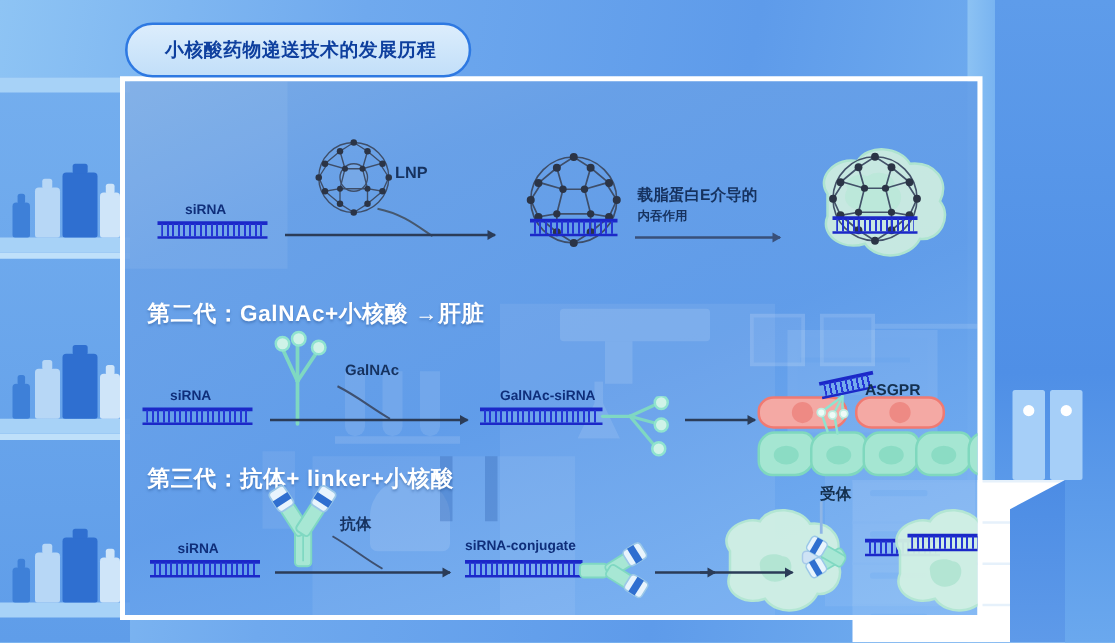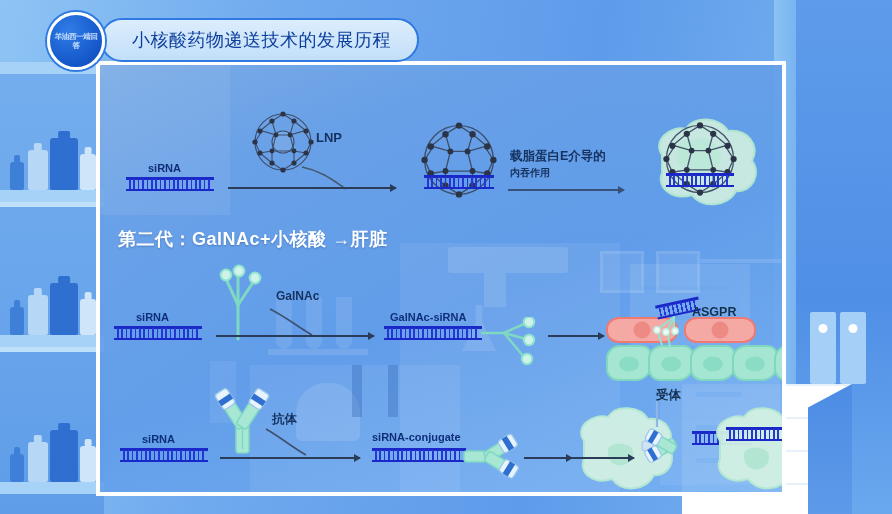--- a/index.html
+++ b/index.html
@@ -113,21 +113,21 @@
   .title-pill{
     position:absolute; left:100px; top:18px; height:44px;
     padding:0 26px 0 30px;
     display:flex; align-items:center;
     background:linear-gradient(180deg,#DCEDFC 0%, #C2DFF9 100%);
     border:2px solid #2E79E2;
     border-radius:24px;
     z-index:20;
   }
   .title-pill span{
-    font-size:18px; font-weight:400; color:#0E3F9E; white-space:nowrap;
+    font-size:15px; font-weight:700; color:#0E3F9E; white-space:nowrap;
     letter-spacing:.5px;
   }
 
   
   .card{
     position:absolute; left:96px; top:61px; width:690px; height:435px;
     border:4px solid #FFFFFF;
     background:linear-gradient(160deg, rgba(122,170,229,.92) 0%, rgba(104,160,231,.92) 22%, rgba(96,156,233,.9) 55%, rgba(120,178,243,.9) 100%);
     overflow:hidden;
   }
@@ -422,21 +422,21 @@
         </svg>
       </div>
       <div class="sirna" style="left:566px;top:108px;width:68px;z-index:4">
         <div class="strand top"></div>
           <div class="rungs"></div>
           <div class="strand bot"></div>
       </div>
     </div>
 
     <div class="gen" style="top:148px;height:145px">
-      <div class="gen-title" style="left:18px;top:14px">第二代：GalNAc+小核酸 →肝脏</div>
+      <div class="gen-title" style="left:18px;top:26px">第二代：GalNAc+小核酸 →肝脏</div>
 
       <div class="lbl" style="left:36px;top:98px">siRNA</div>
       <div class="sirna" style="left:14px;top:113px;width:88px">
         <div class="strand top"></div>
           <div class="rungs"></div>
           <div class="strand bot"></div>
       </div>
 
       <div class="galnac" style="position:absolute;left:116px;top:48px">
         <svg width="60" height="80" viewBox="0 0 60 80">
@@ -453,21 +453,21 @@
           </g>
         </svg>
       </div>
       <div class="lbl lbl-dark" style="left:176px;top:76px;font-size:12px">GalNAc</div>
       <svg style="position:absolute;left:168px;top:94px" width="48" height="32">
         <path d="M2 2 C 18 10, 30 20, 44 28" stroke="#3E5070" stroke-width="1.6" fill="none"></path>
       </svg>
 
       <div class="arrow" style="left:116px;top:122px;width:158px"></div>
 
-      <div class="lbl" style="left:290px;top:98px">GalNAc-siRNA</div>
+      <div class="lbl" style="left:300px;top:98px">GalNAc-siRNA</div>
       <div class="sirna" style="left:284px;top:113px;width:98px">
         <div class="strand top"></div>
           <div class="rungs"></div>
           <div class="strand bot"></div>
       </div>
       <svg style="position:absolute;left:380px;top:104px" width="62" height="58">
         <g stroke="#7FD8C2" stroke-width="2.6" fill="none" stroke-linecap="round">
           <path d="M2 16 L24 16"></path>
           <path d="M24 16 L46 6"></path>
           <path d="M24 16 L46 22"></path>
@@ -509,20 +509,21 @@
         <g fill="#EFFBF7" stroke="#BFEDE0" stroke-width="1.4">
           <circle cx="9" cy="15" r="3.2"></circle>
             <circle cx="18" cy="17" r="3.2"></circle>
             <circle cx="27" cy="16" r="3.2"></circle>
         </g>
       </svg>
       <div class="lbl" style="left:592px;top:92px;font-size:12.5px;color:#14304F;font-weight:700">ASGPR</div>
     </div>
 
     <div class="gen" style="top:292px;height:145px">
+      <div class="gen-title" style="left:18px;top:14px">第三代：抗体+ linker+小核酸</div>
 
       <div class="lbl" style="left:42px;top:76px">siRNA</div>
       <div class="sirna" style="left:20px;top:91px;width:88px">
         <div class="strand top"></div>
           <div class="rungs"></div>
           <div class="strand bot"></div>
       </div>
 
       <div class="ab" style="position:absolute;left:110px;top:26px">
         <svg width="64" height="78" viewBox="0 0 64 78">
@@ -612,17 +613,14 @@
         <div class="strand top"></div>
           <div class="rungs"></div>
           <div class="strand bot"></div>
       </div>
     </div>
   </div>
 
   <div class="title-pill">
     <span>小核酸药物递送技术的发展历程</span>
   </div>
-  <div class="logo">
-    <div class="logo-mark">羊油西一靖回答</div>
-  </div>
 
 </div>
 
 </body></html>

